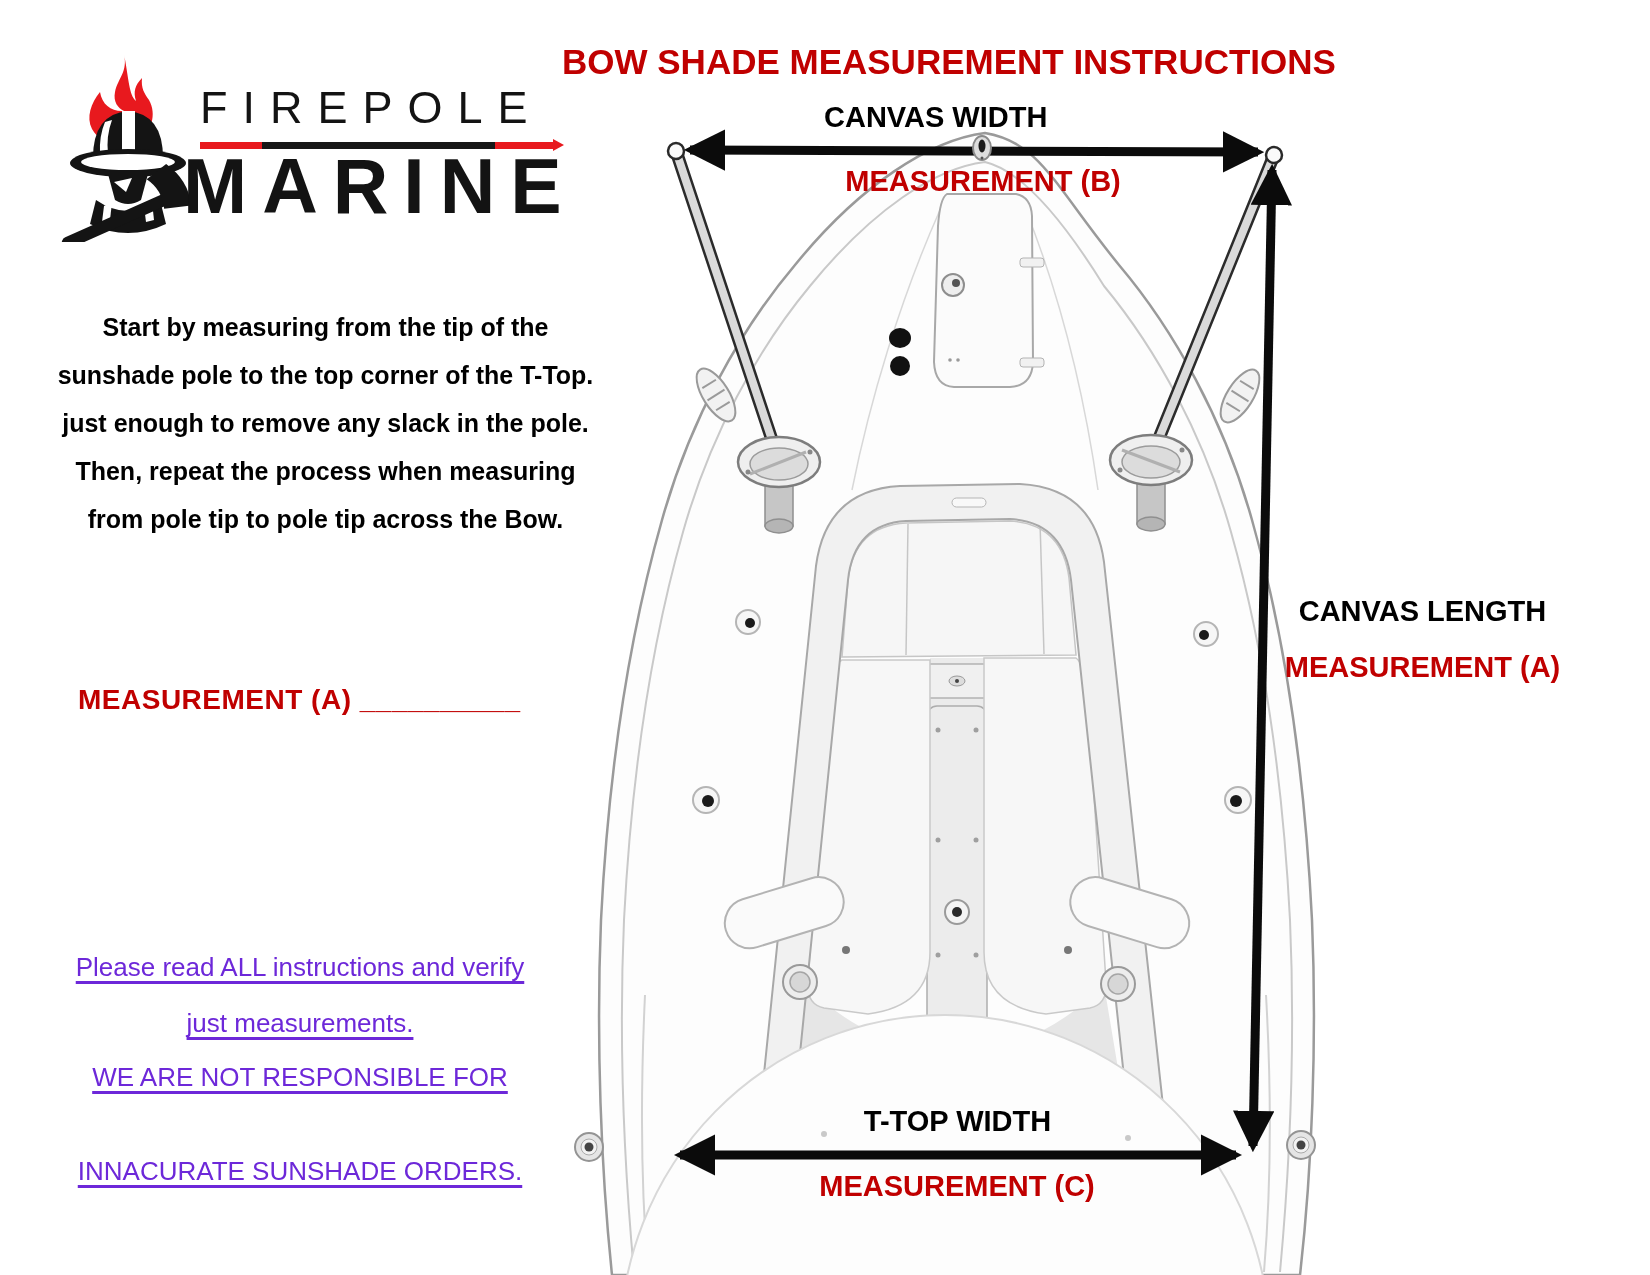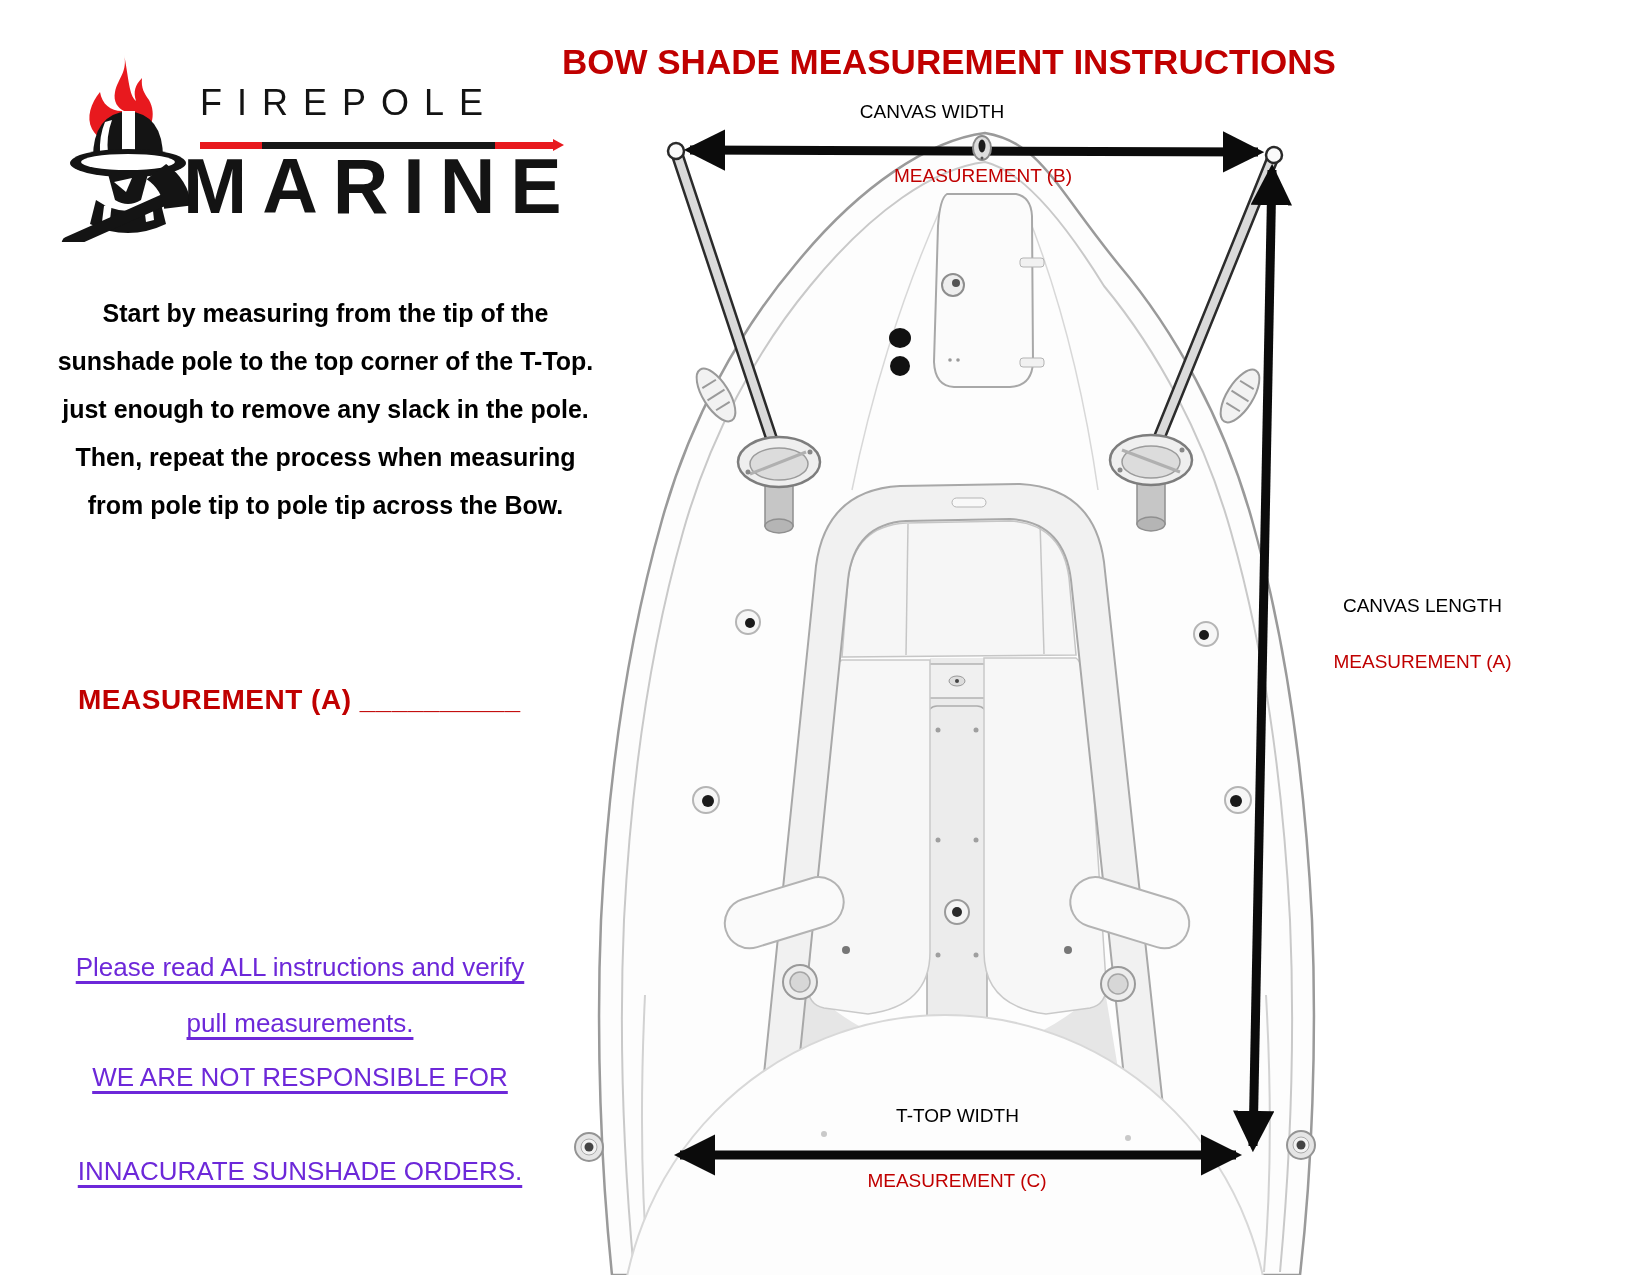--- a/index.html
+++ b/index.html
@@ -4,42 +4,42 @@
 <style>
   html,body{margin:0;padding:0;background:#ffffff;}
   body{width:1650px;height:1275px;overflow:hidden;font-family:"Liberation Sans",sans-serif;}
   .page{position:relative;width:1650px;height:1275px;background:#fff;}
   .abs{position:absolute;}
 
   .doc-title{left:562px;top:42px;width:750px;font-size:35px;font-weight:700;color:#c00000;text-align:right;white-space:nowrap;letter-spacing:0px;}
 
   
   .logo-emblem{left:52px;top:50px;}
-  .logo-word-top{left:200px;top:82px;font-size:36px;font-weight:400;color:#131313;letter-spacing:15px;white-space:nowrap;}
+  .logo-word-top{left:200px;top:82px;font-size:45px;font-weight:400;color:#131313;letter-spacing:15px;white-space:nowrap;}
   .logo-divider{left:200px;top:141px;width:364px;height:8px;display:flex;align-items:center;}
   .logo-divider .seg-red1{width:62px;height:7px;background:#e8191e;}
   .logo-divider .seg-black{flex:1;height:7px;background:#171717;}
   .logo-divider .seg-red2{width:58px;height:7px;background:#e8191e;}
   .logo-divider .seg-arrow{width:0;height:0;border-left:11px solid #e8191e;border-top:6px solid transparent;border-bottom:6px solid transparent;}
   .logo-word-bottom{left:183px;top:148px;font-size:77px;font-weight:700;color:#131313;letter-spacing:15px;white-space:nowrap;line-height:1;}
 
   
-  .intro{left:8px;top:289px;width:635px;}
+  .intro{left:8px;top:303px;width:635px;}
   .intro div{height:48px;line-height:48px;font-size:25px;font-weight:700;color:#000;text-align:center;white-space:nowrap;}
 
   
   .field-row{left:78px;font-size:28px;font-weight:700;color:#c00000;white-space:nowrap;letter-spacing:0.5px;}
   .field-a{top:684px;} .field-b{top:742px;} .field-c{top:800px;}
 
   
   .warn{left:5px;width:590px;font-size:26px;font-weight:400;color:#6d28d9;text-align:center;white-space:nowrap;text-decoration:underline;text-decoration-thickness:3px;text-underline-offset:5px;}
   .warn1{top:952px;} .warn2{top:1008px;} .warn3{top:1062px;} .warn4{top:1120px;margin-top:36px;}
 
   
-  .dlabel{font-weight:400;font-size:19px;text-align:center;white-space:nowrap;}
+  .dlabel{font-weight:700;font-size:29px;text-align:center;white-space:nowrap;}
   .canvas-width-label{left:824px;top:101px;width:216px;color:#000;}
   .measurement-b-label{left:833px;top:165px;width:300px;color:#c00000;}
   .canvas-length-label{left:1280px;top:595px;width:285px;color:#000;}
   .measurement-a-label{left:1280px;top:651px;width:285px;color:#c00000;}
   .ttop-width-label{left:845px;top:1105px;width:225px;color:#000;}
   .measurement-c-label{left:807px;top:1170px;width:300px;color:#c00000;}
 </style>
 </head>
 <body>
 
@@ -86,21 +86,21 @@
     <div>Then, repeat the process when measuring</div>
     <div>from pole tip to pole tip across the Bow.</div>
   </div>
 
   <div class="abs field-row field-a">
     <span>MEASUREMENT (A)</span>
     <span>__________</span>
   </div>
 
   <div class="abs warn warn1">Please read ALL instructions and verify</div>
-  <div class="abs warn warn2">pull measurements.</div>
+  <div class="abs warn warn2">just measurements.</div>
   <div class="abs warn warn3">WE ARE NOT RESPONSIBLE FOR</div>
   <div class="abs warn warn4">INNACURATE SUNSHADE ORDERS.</div>
 
   <svg class="abs" style="left:555px;top:95px;" width="765" height="1180" viewBox="555 95 765 1180">
     <defs>
       <marker id="ah" viewBox="0 0 10 10" refX="8.5" refY="5" markerWidth="4.6" markerHeight="4.6" orient="auto-start-reverse">
         <path d="M0,0 L10,5 L0,10 Z" fill="#0b0b0b"></path>
       </marker>
     </defs>
 

